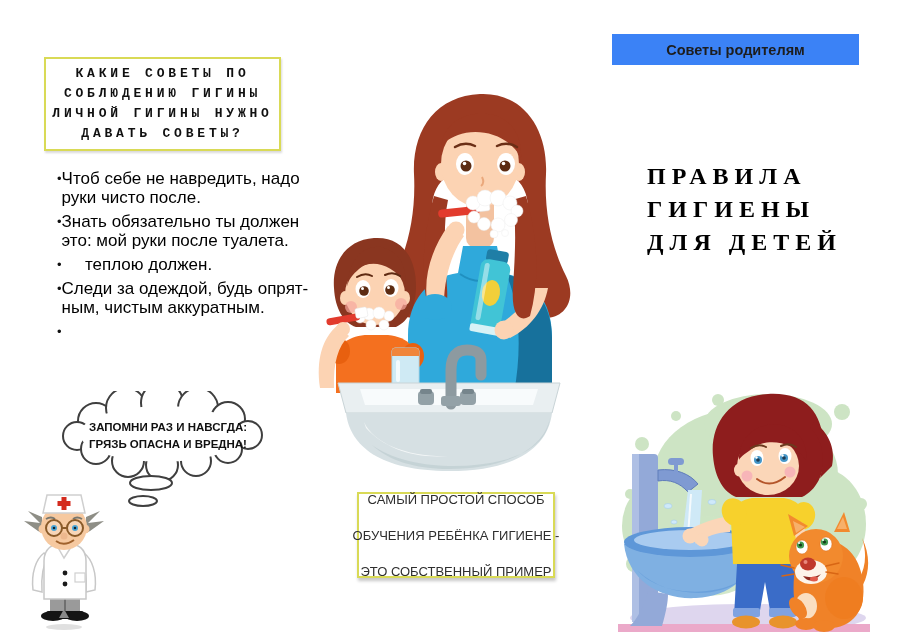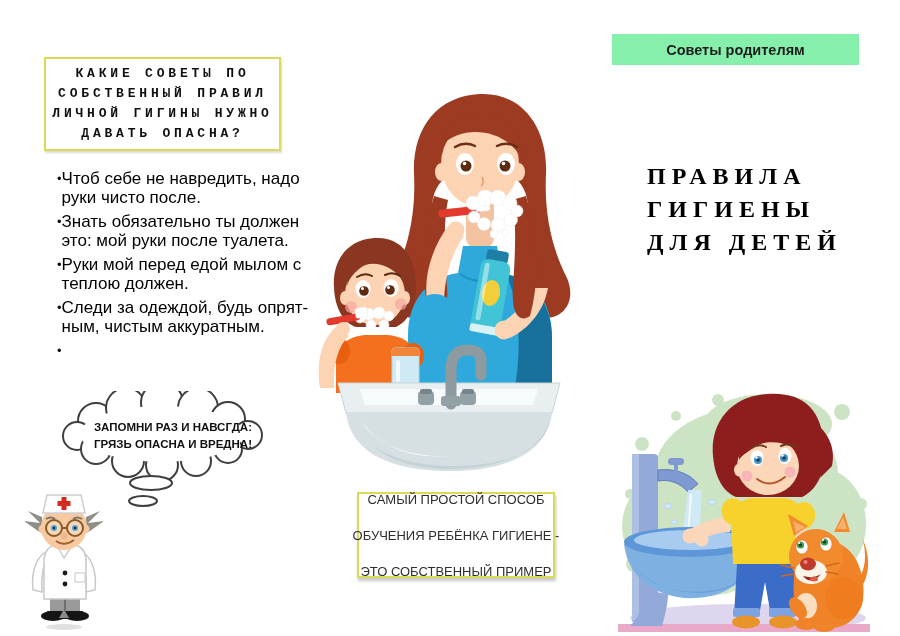--- a/index.html
+++ b/index.html
@@ -18,72 +18,71 @@
   
   .tips{left:57px;top:169px;width:210px;}
   .tip{display:flex;margin-bottom:5px;}
   .tip .dot{width:28px;font-size:13px;color:#111;line-height:19px;}
   .tip .txt{font-size:17px;line-height:19px;color:#000000;}
   .tip .txt span{display:block;white-space:nowrap;}
 
   
   .bubble-text{left:84px;top:419px;width:168px;text-align:center;font-weight:bold;
                font-size:11.5px;line-height:17px;color:#101010;}
-  .bubble-text span{display:block;white-space:nowrap;text-align:right;}
+  .bubble-text span{display:block;white-space:nowrap;}
 
   
   .caption{left:357px;top:492px;width:194px;height:82px;border:2px solid #d9da56;
            box-shadow:1px 3px 3px rgba(0,0,0,0.22);
            display:flex;flex-direction:column;justify-content:center;align-items:center;
            font-size:13px;line-height:23px;color:#2e2e2e;text-align:center;gap:13px;}
   .caption span{display:block;white-space:nowrap;}
 
   
-  .badge{left:612px;top:34px;width:247px;height:31px;background:#86efac;
+  .badge{left:612px;top:34px;width:247px;height:31px;background:#3b82f6;
          display:flex;justify-content:center;align-items:center;
          font-size:14.5px;font-weight:bold;color:#1d1d1d;}
 
   
   .title{left:647px;top:160px;width:235px;font-family:Liberation Serif, serif;
          font-weight:bold;font-size:24px;letter-spacing:6px;line-height:33px;color:#000;}
   .title span{display:block;white-space:nowrap;}
 
   svg{display:block;}
 </style>
 </head>
 <body>
 
 <div class="page">
 
   <div class="abs qbox">
     <span>КАКИЕ СОВЕТЫ ПО</span>
-    <span>СОБСТВЕННЫЙ ПРАВИЛ</span>
+    <span>СОБЛЮДЕНИЮ ГИГИНЫ</span>
     <span>ЛИЧНОЙ ГИГИНЫ НУЖНО</span>
-    <span>ДАВАТЬ ОПАСНА?</span>
+    <span>ДАВАТЬ СОВЕТЫ?</span>
   </div>
 
   <div class="abs tips">
     <div class="tip">
       <span class="dot">•</span>
       <span class="txt">
           <span>Чтоб себе не навредить, надо</span>
           <span>руки чисто после.</span>
         </span>
     </div>
     <div class="tip">
       <span class="dot">•</span>
       <span class="txt">
           <span>Знать обязательно ты должен</span>
           <span>это: мой руки после туалета.</span>
         </span>
     </div>
     <div class="tip">
       <span class="dot">•</span>
       <span class="txt">
-          <span>Руки мой перед едой мылом с</span>
           <span>теплою должен.</span>
         </span>
     </div>
     <div class="tip">
       <span class="dot">•</span>
       <span class="txt">
           <span>Следи за одеждой, будь опрят-</span>
           <span>ным, чистым аккуратным.</span>
         </span>
     </div>

